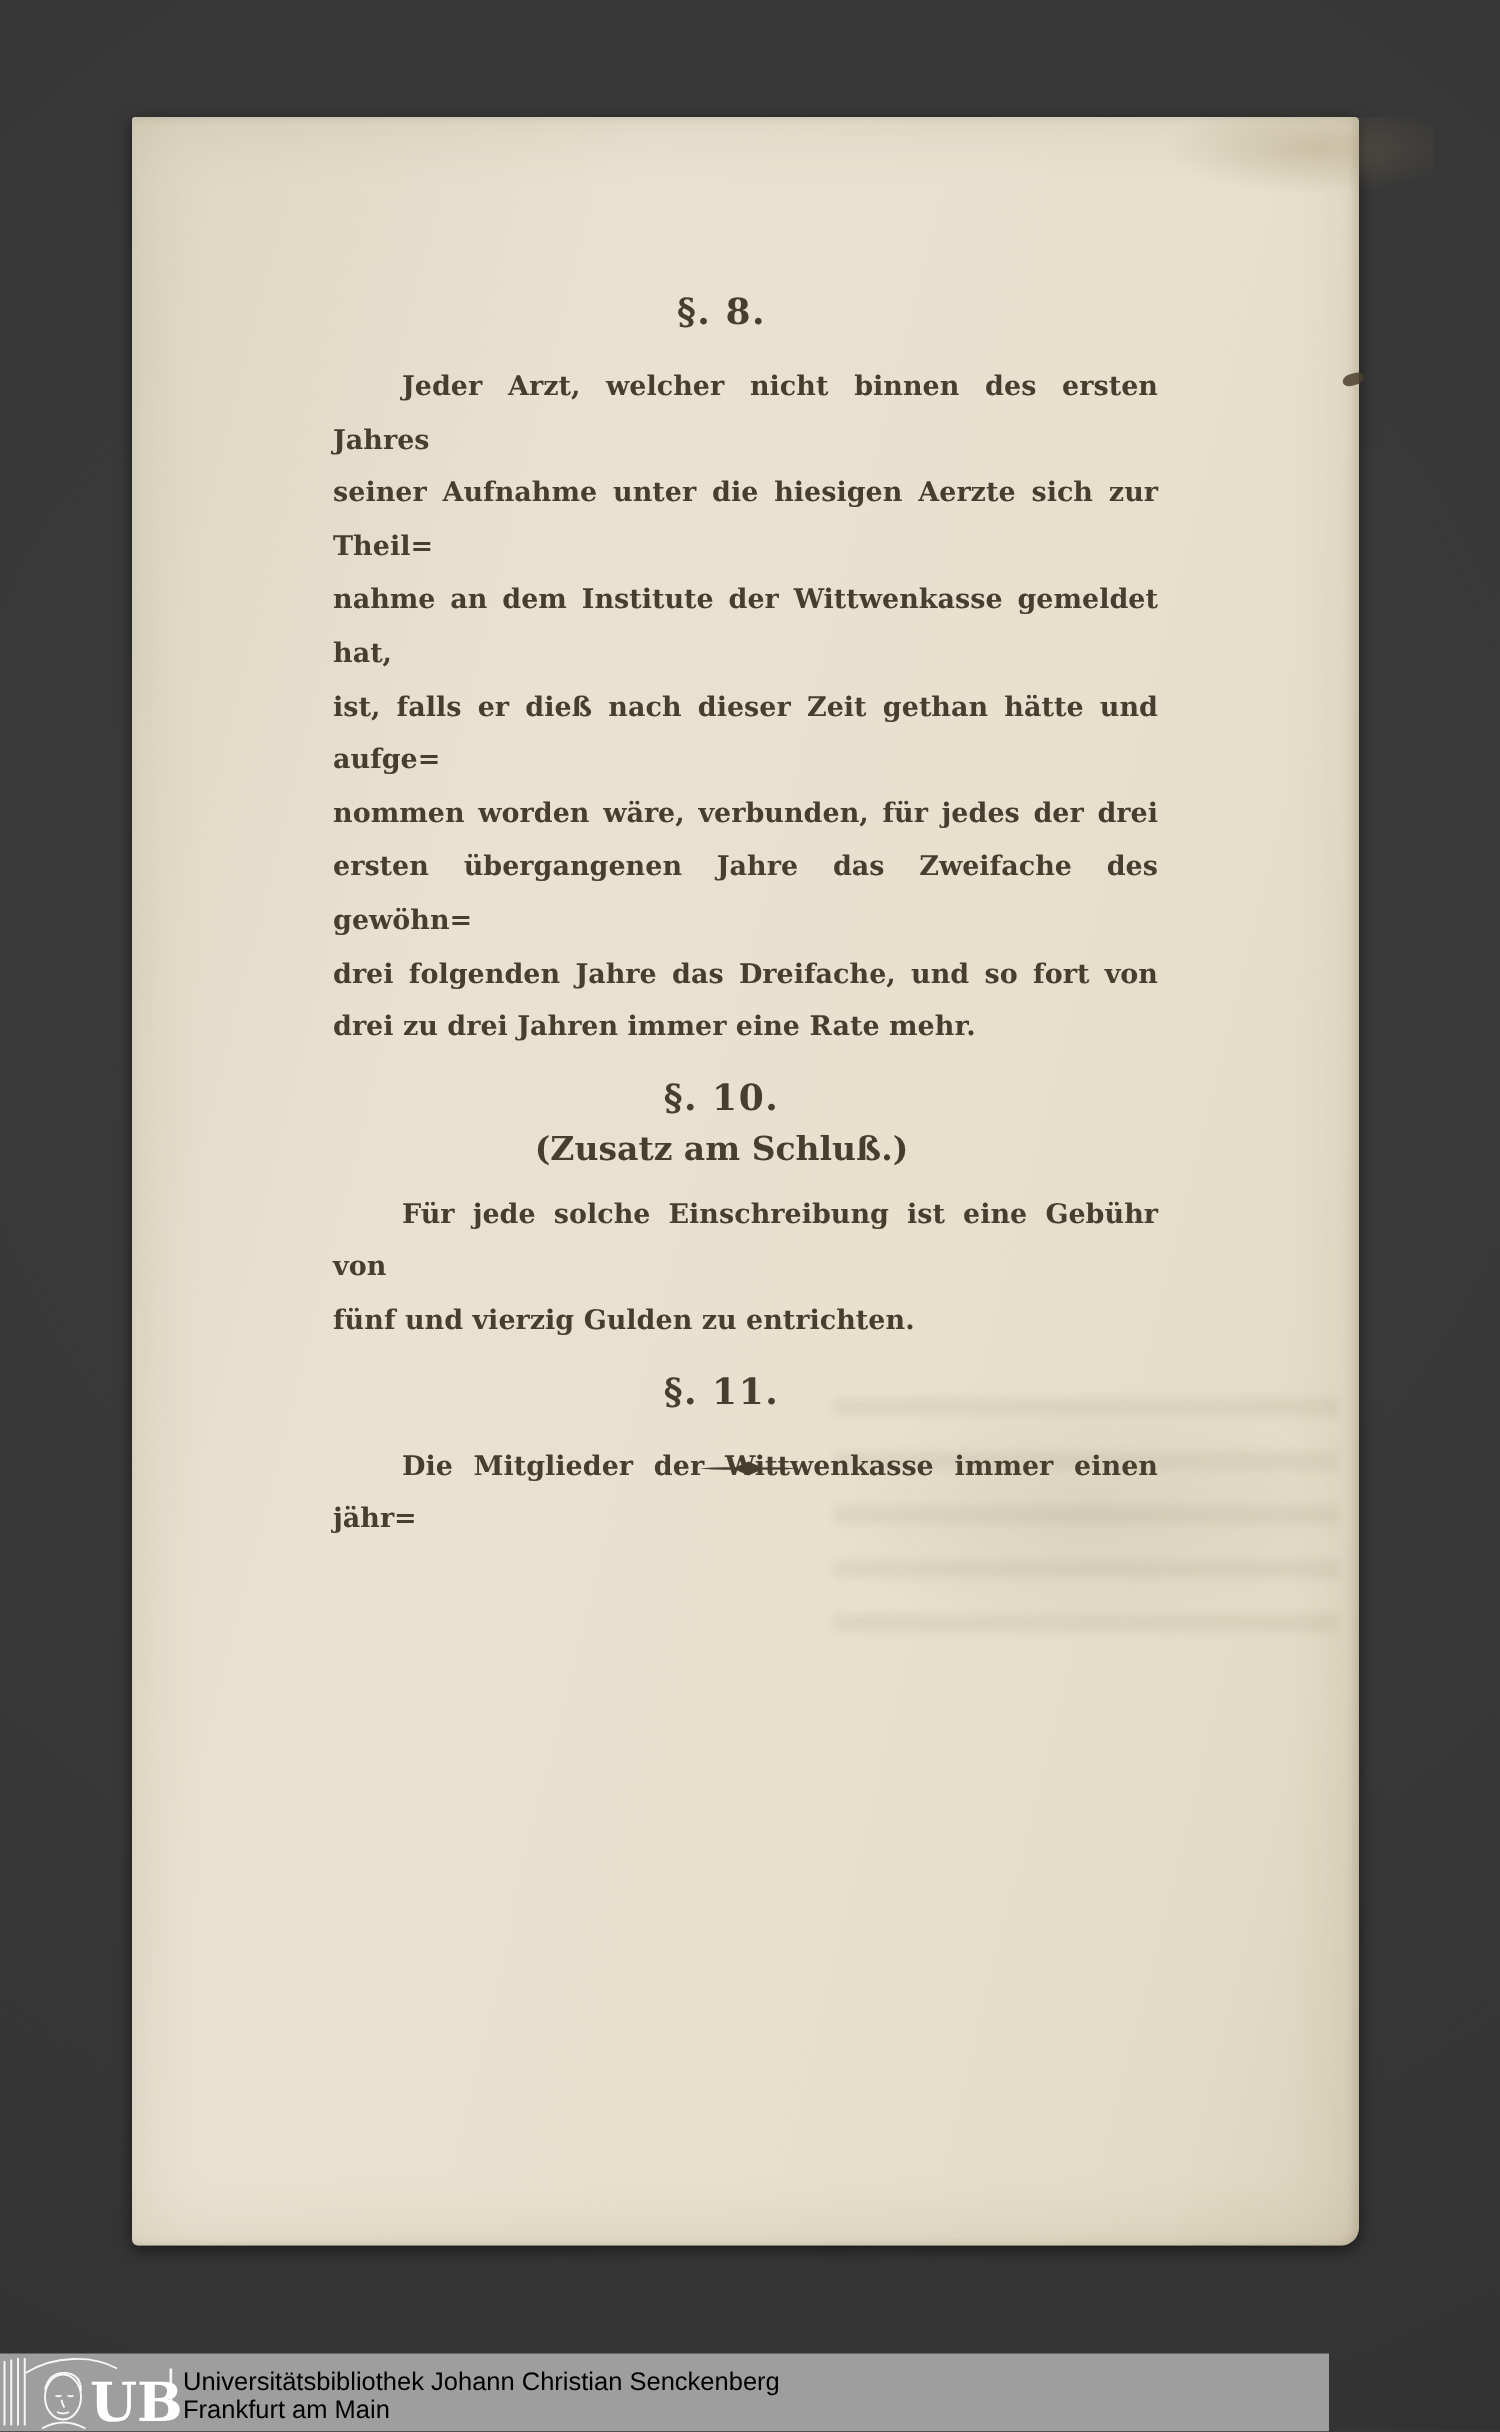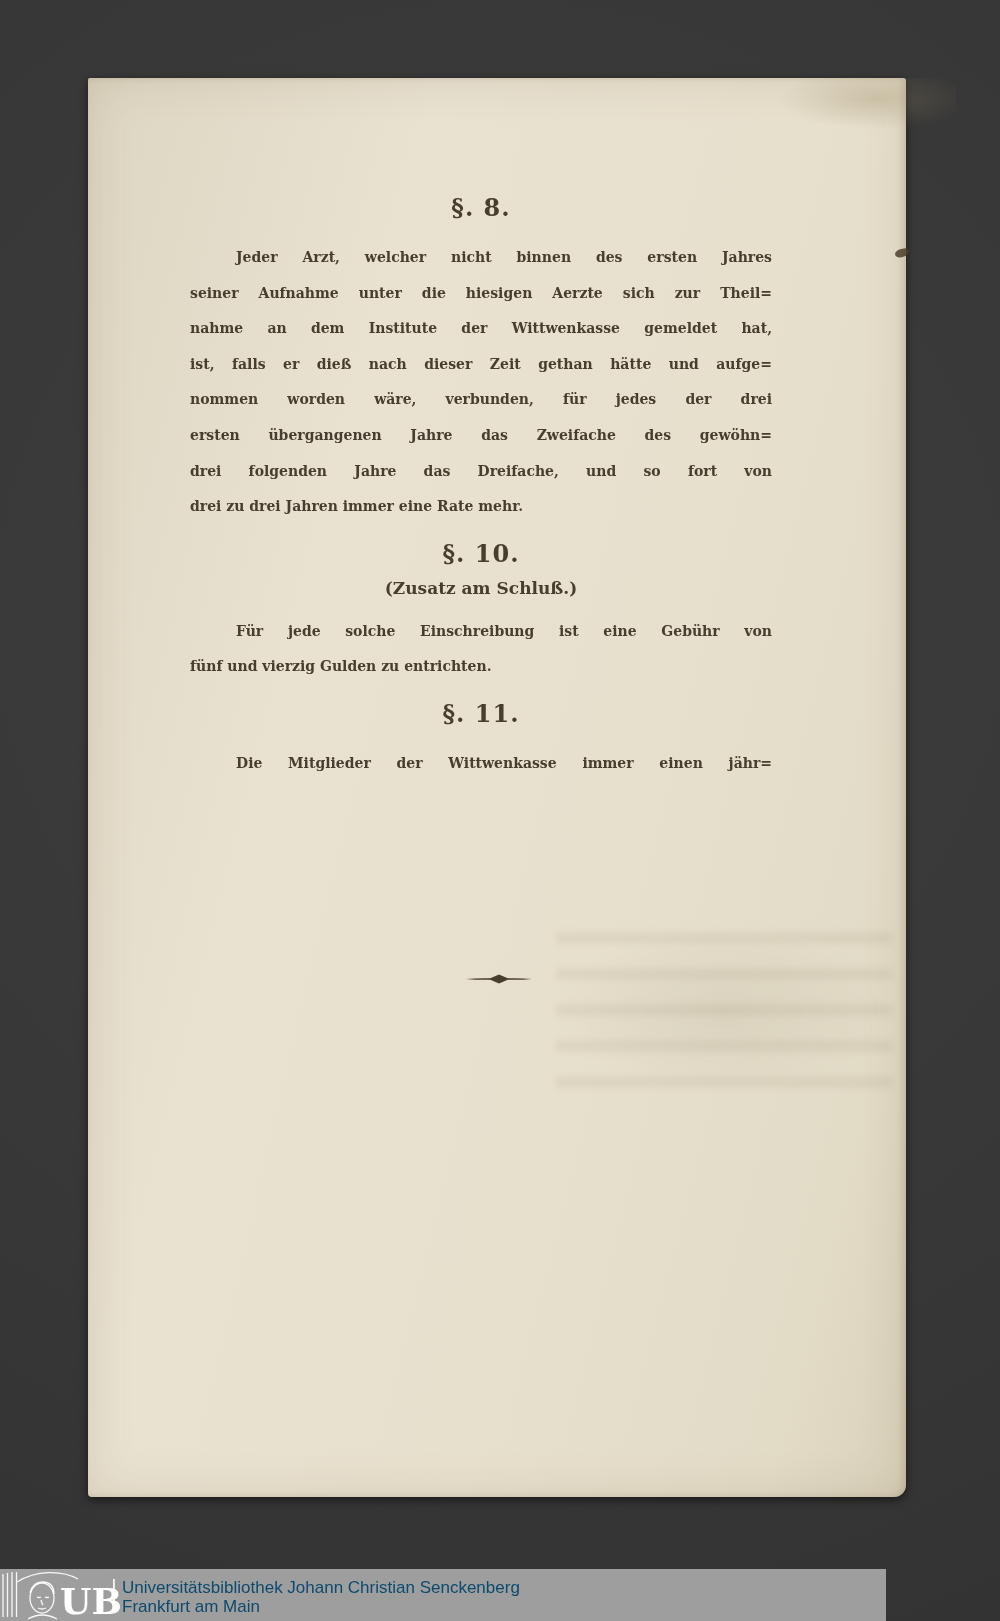--- a/index.html
+++ b/index.html
@@ -45,24 +45,24 @@
     color:#483e2f;
     font-family:"DejaVu Serif", serif;
     font-weight:bold;
   }
   .section { margin:0 0 13px 0; }
   .section-heading {
     font-size:24px; line-height:32px; text-align:center;
     margin:0 0 16px 0; letter-spacing:1px;
   }
   .section-sub {
-    font-size:17px; line-height:24px; text-align:center;
+    font-size:22px; line-height:24px; text-align:center;
     margin:-10px 0 14px 0;
   }
-  .para { font-size:14px; }
+  .para { font-size:18px;margin-left:32px; }
   .line {
     line-height:35.6px;
     text-align:justify; text-align-last:justify;
   }
   .line.first { text-indent:46px; }
   .line.last  { text-align-last:left; }
 
   
   .divider {
     position:absolute; left:378px; top:896px; width:66px; height:10px;
@@ -74,21 +74,21 @@
     position:absolute; left:0; bottom:0; width:886px; height:52px;
     background:#9e9e9e;
   }
   .logo { position:absolute; left:0; top:0; width:120px; height:52px; }
   .logo .stroke { stroke:#ffffff; fill:none; stroke-width:1.3; opacity:0.92; }
   .logo text {
     fill:#ffffff; font-family:"DejaVu Serif", serif; font-weight:bold; font-size:36px;
   }
   .footer-text {
     position:absolute; left:122px; top:9px;
-    color:#0c4a6e; font-size:17px; line-height:19px;
+    color:#000000; font-size:17px; line-height:19px;
     font-family:"Liberation Sans", sans-serif;
   }
 </style>
 </head>
 <body>
 
 <div class="stage">
 
   <div class="paper">
     <div class="stain-tr"></div>

